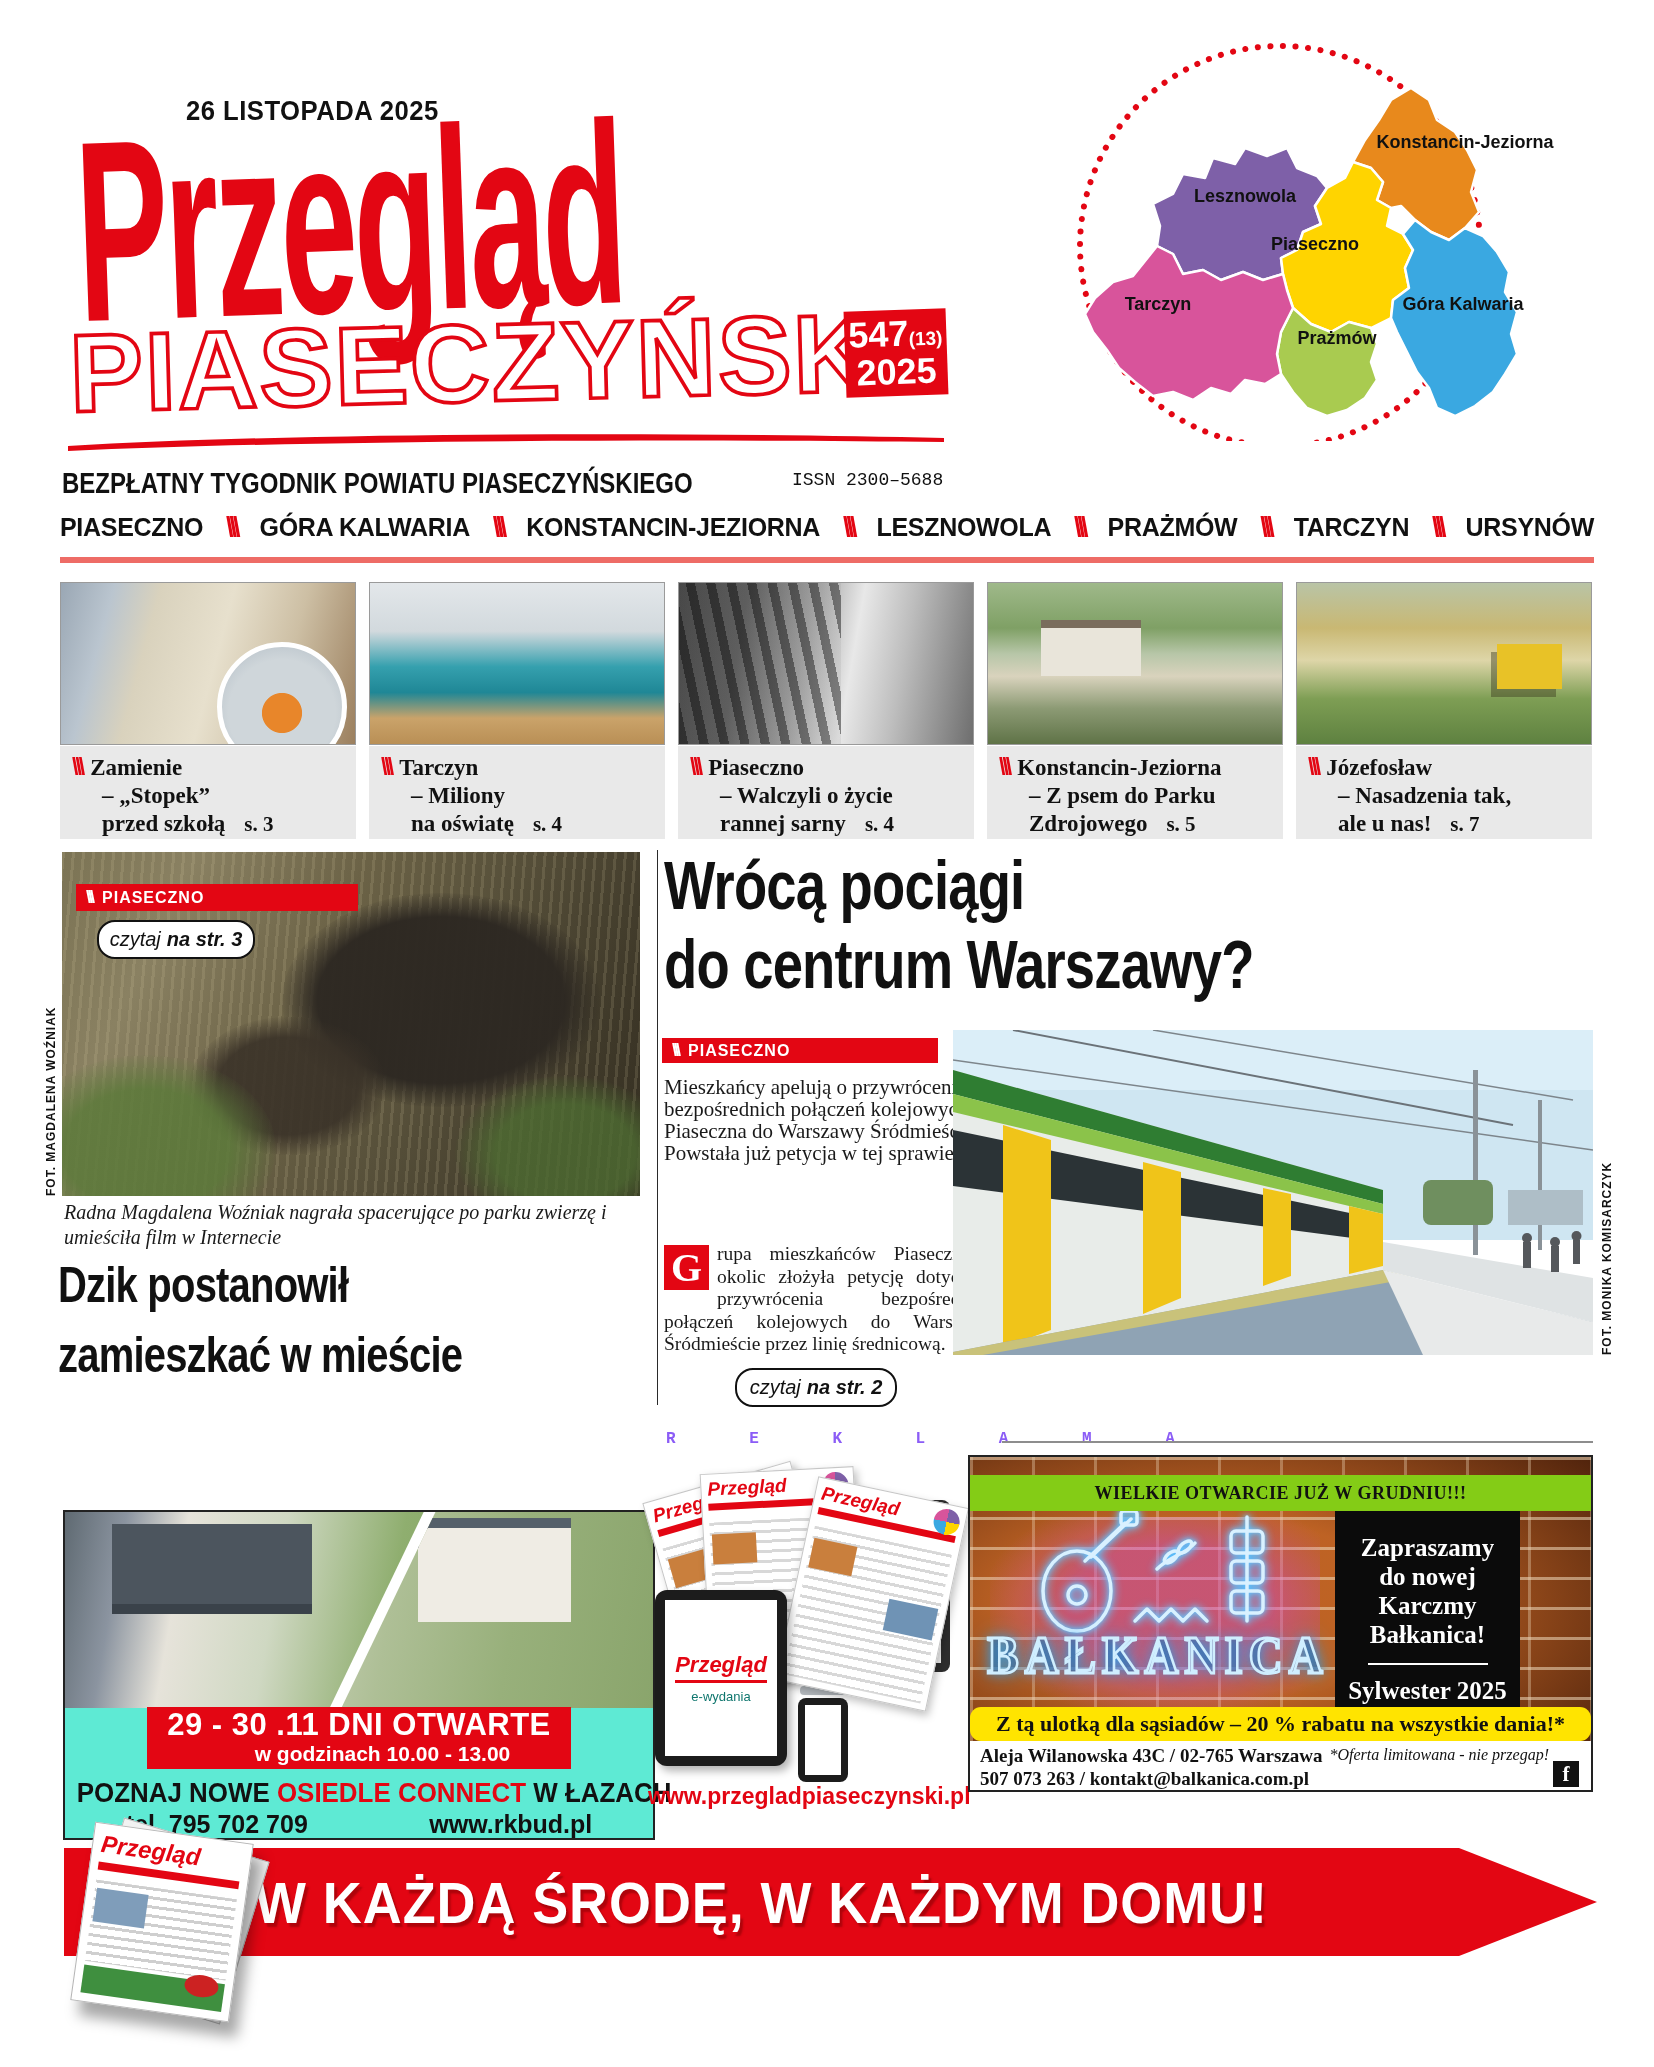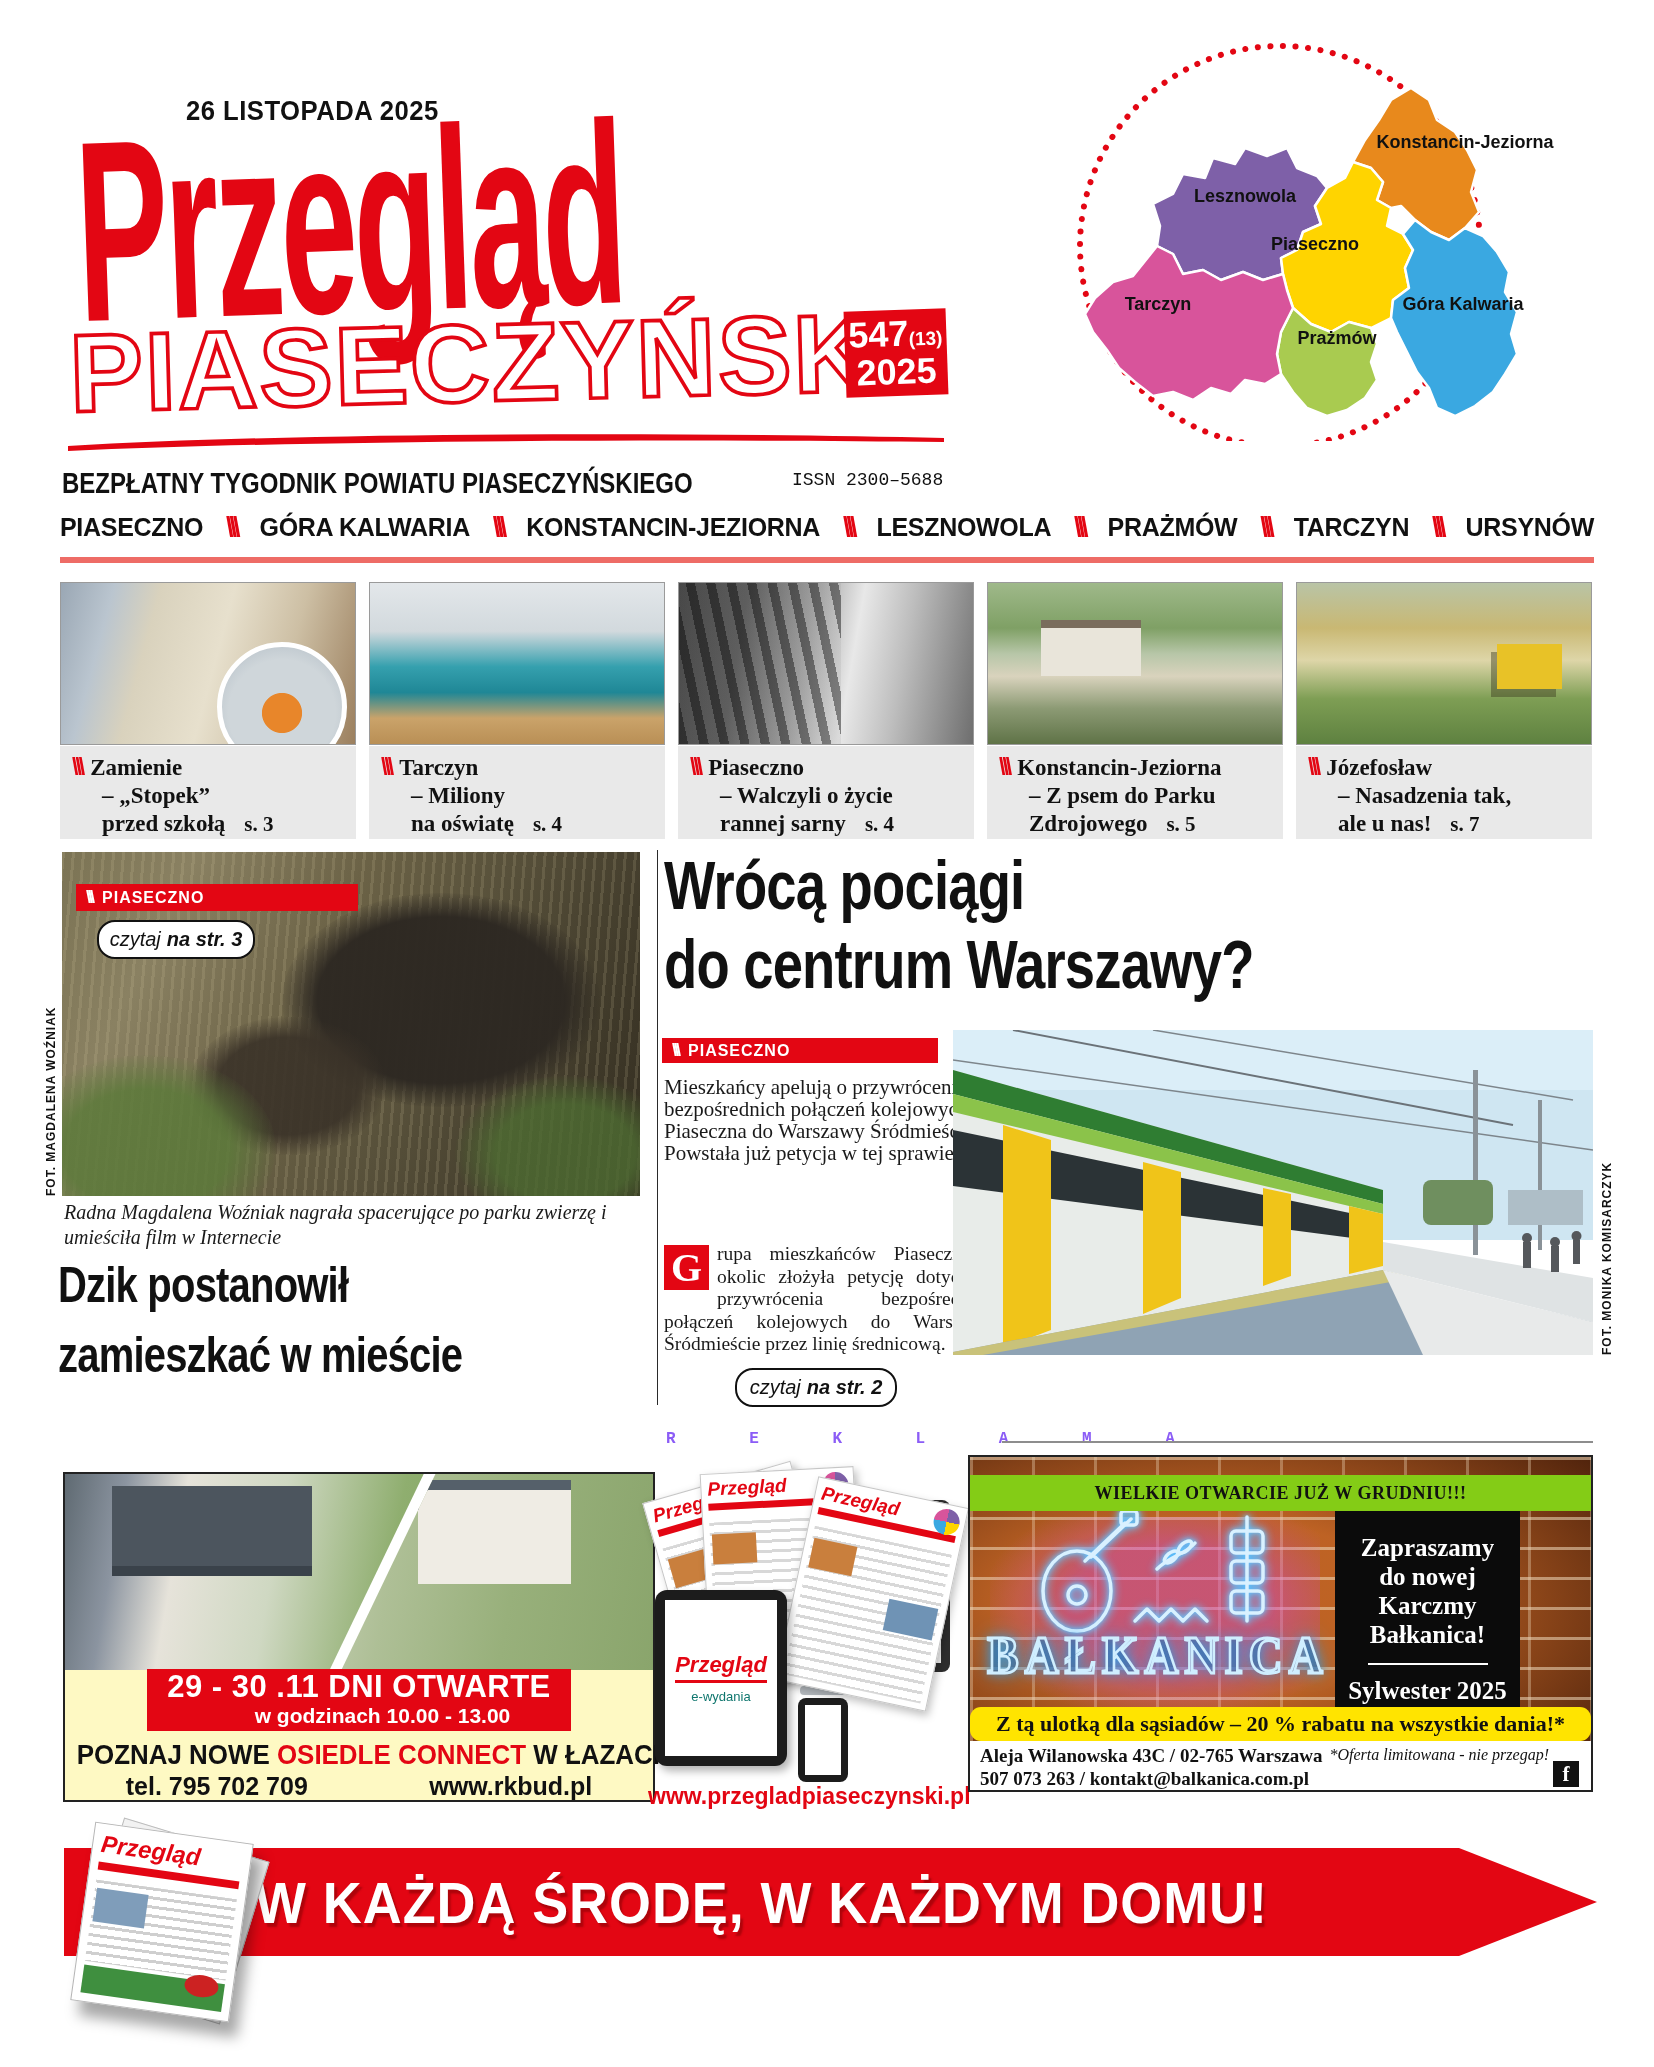--- a/index.html
+++ b/index.html
@@ -87,21 +87,21 @@
               text-align:justify;color:#1a1a1a;}
   .dropcap{float:left;width:45px;height:45px;background:#e30613;color:#fff;font-family:"Liberation Serif",serif;
            font-size:40px;font-weight:bold;line-height:45px;text-align:center;margin:2px 8px 2px 0;}
   .train-photo{left:953px;top:1030px;width:640px;height:325px;overflow:hidden;}
   .train-caption{left:953px;top:1362px;width:630px;font-family:"Liberation Serif",serif;font-style:italic;
                  font-size:20px;line-height:24px;color:#1a1a1a;}
   
   .reklama{left:666px;top:1430px;font-size:16px;font-weight:bold;letter-spacing:32px;color:#8b5cf6;font-family:Liberation Mono, monospace;}
   .gray-line{left:1002px;top:1441px;width:591px;height:2px;background:#8d8d8d;}
   
-  .ad-housing{left:63px;top:1472px;width:592px;height:330px;border:2px solid #222;box-sizing:border-box;background:#fef9c3;}
+  .ad-housing{left:63px;top:1510px;width:592px;height:330px;border:2px solid #222;box-sizing:border-box;background:#5eead4;}
   .hphoto{position:absolute;left:0;top:0;width:100%;height:196px;background:#fff;overflow:hidden;}
   .hp-left{position:absolute;inset:0;clip-path:polygon(0 0,61% 0,45% 100%,0 100%);
     background:linear-gradient(100deg,#5f6a72 0%,#8b94a0 10%,#e6e3da 20%,#cfd8c2 36%,#8fae6f 55%,#7da05e 76%,#6a8f4f 100%);}
   .hp-left .pergola{position:absolute;left:8%;top:6%;width:34%;height:46%;background:#4c555e;
     box-shadow:inset 0 -10px 0 #3a424a;}
   .hp-right{position:absolute;inset:0;clip-path:polygon(63% 0,100% 0,100% 100%,47% 100%);
     background:linear-gradient(100deg,#e8e6df 0%,#dcd9d0 18%,#cfd5c0 36%,#aebf96 55%,#98b07b 75%,#8aa56c 100%);}
   .hp-right .house{position:absolute;right:14%;top:8%;width:26%;height:48%;background:#efece4;box-shadow:0 -10px 0 #55606a;}
   .hbanner{position:absolute;left:82px;top:195px;width:424px;height:62px;background:#e30613;color:#fff;text-align:center;}
   .hbanner-l1{font-size:31px;font-weight:bold;line-height:36px;letter-spacing:.5px;}

